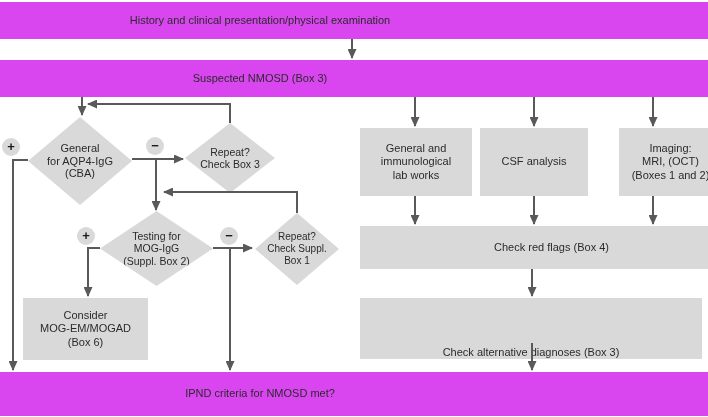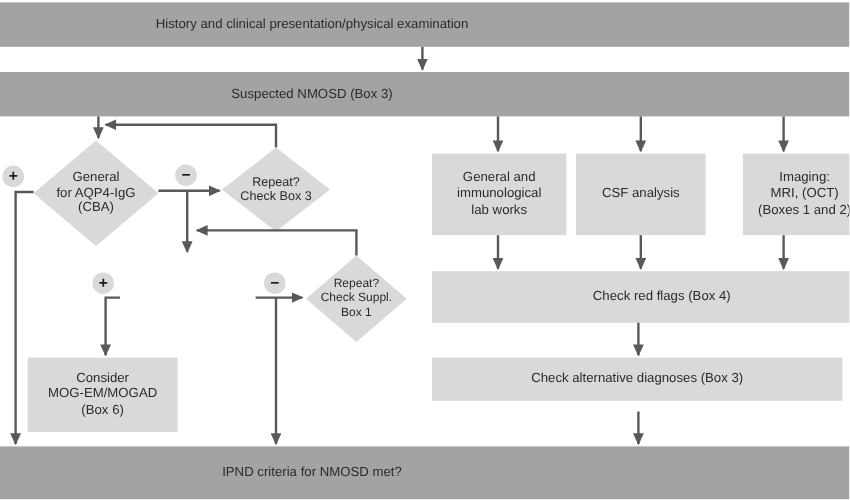--- a/index.html
+++ b/index.html
@@ -6,21 +6,21 @@
   #figure{
     position:relative;
     width:708px;height:417px;
     background:#ffffff;
     font-family:"Liberation Sans",sans-serif;
     color:#2b2b2b;
     overflow:hidden;
   }
   .banner{
     position:absolute;left:0;width:708px;
-    background:#a3a3a3;
+    background:#d946ef;
   }
   .banner-label{
     position:absolute;left:0;top:50%;
     transform:translateY(-50%);
     width:520px;text-align:center;
     font-size:11px;line-height:1.2;
   }
   .gbox{
     position:absolute;background:#d9d9d9;
     display:flex;align-items:center;justify-content:center;
@@ -62,20 +62,25 @@
     <span>General
 for AQP4-IgG
 (CBA)</span>
   </div>
 
   <div class="diamond node" style="left:185px;top:123px;width:90px;height:70px;font-size:10.5px;">
     <span>Repeat?
 Check Box 3</span>
   </div>
 
+  <div class="diamond node" style="left:100px;top:211px;width:113px;height:75px;font-size:10.5px;">
+    <span>Testing for
+MOG-IgG
+(Suppl. Box 2)</span>
+  </div>
 
   <div class="diamond node" style="left:255px;top:213px;width:84px;height:72px;font-size:10px;">
     <span>Repeat?
 Check Suppl.
 Box 1</span>
   </div>
 
   <div class="gbox node" style="left:23px;top:298px;width:125px;height:62px;">
     <span>Consider
 MOG-EM/MOGAD
@@ -104,21 +109,21 @@
 lab works</span>
   </div>
   <div class="gbox node" style="left:619px;top:128px;width:103px;height:68px;">
     <span>Imaging:
 MRI, (OCT)
 (Boxes 1 and 2)</span>
   </div>
   <div class="gbox node" style="left:360px;top:226px;width:383px;height:43px;">
     <span>Check red flags (Box 4)</span>
   </div>
-  <div class="gbox node" style="left:360px;top:298px;width:342px;height:36px;">
+  <div class="gbox node" style="left:360px;top:298px;width:342px;height:61px;align-items:flex-end;">
     <span>Check alternative diagnoses (Box 3)</span>
   </div>
 
   <svg id="connectors" width="708" height="417" viewBox="0 0 708 417">
     <defs>
       <marker id="ah" viewBox="0 0 10 9" refX="9" refY="4.5" markerWidth="10" markerHeight="9" orient="auto" markerUnits="userSpaceOnUse">
         <path d="M0,0 L10,4.5 L0,9 Z" fill="#595959"></path>
       </marker>
     </defs>
     <g stroke="#595959" stroke-width="2" fill="none">

